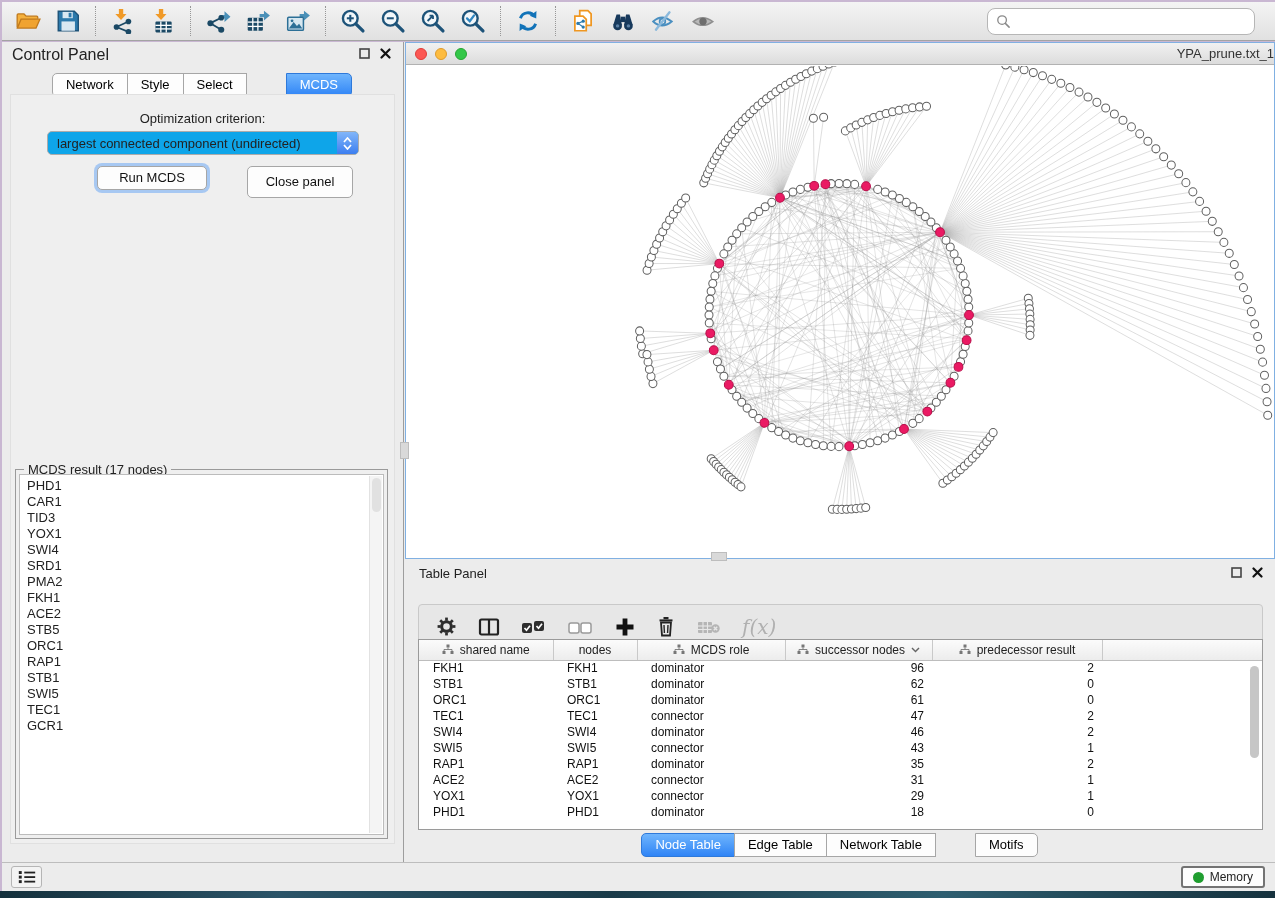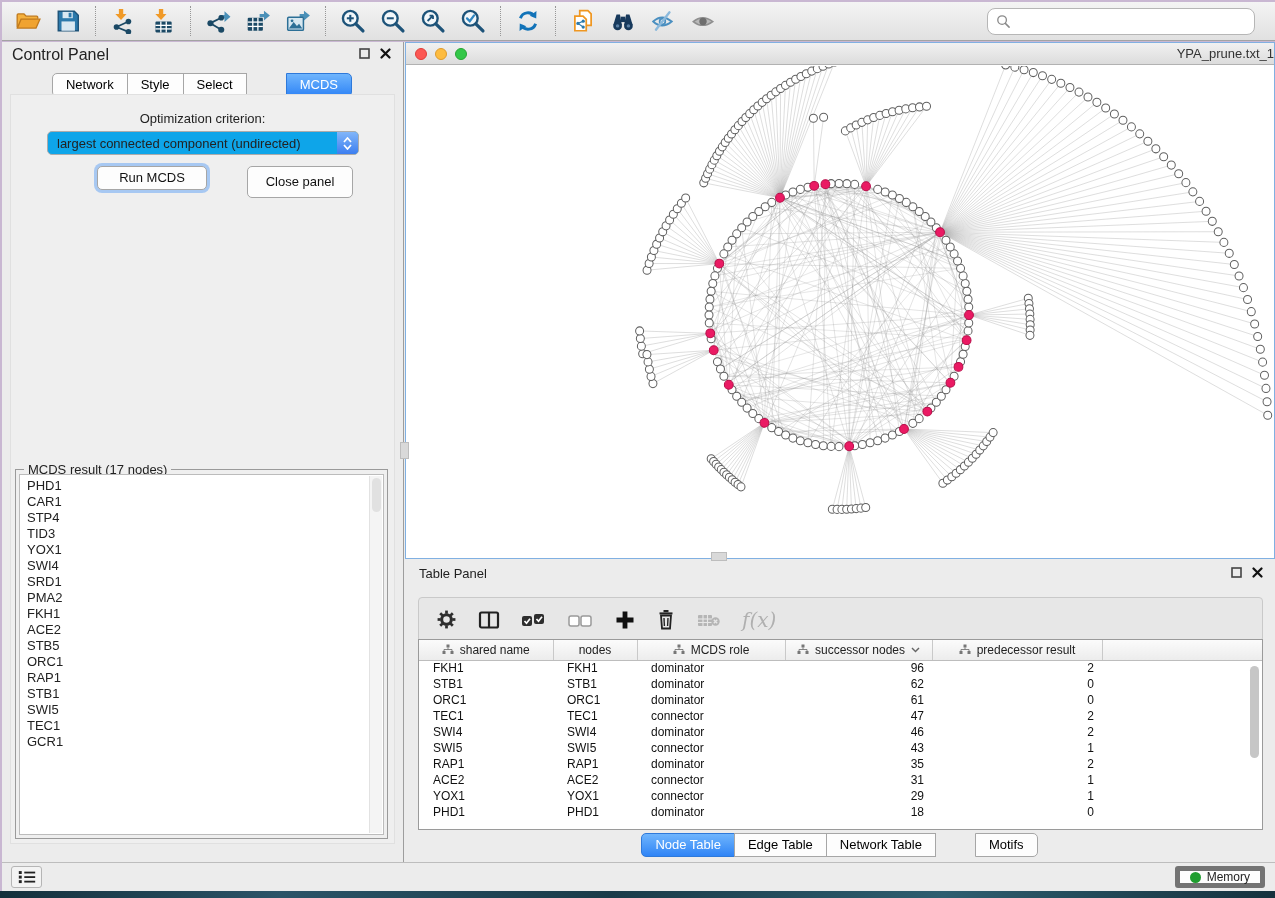--- a/index.html
+++ b/index.html
@@ -73,21 +73,21 @@
   .light.red { background:#fc5753; border:1px solid #df3e3a; }
   .light.yellow { background:#fdbc40; border:1px solid #de9b2d; }
   .light.green { background:#33c748; border:1px solid #27a534; }
   .net-title { text-align:right; font-size:13px; line-height:21px; color:#333; }
   .net-canvas { position:absolute; left:0; right:0; top:23px; bottom:0; }
   .net-canvas svg { width:100%; height:100%; display:block; }
 
   
   .table-panel { position:absolute; left:403px; right:0; top:519px; bottom:0; background:#ececec; }
   .tp-header { position:absolute; top:5px; left:14px; font-size:13px; }
-  .tp-toolbar { position:absolute; left:13px; right:12px; top:36px; height:45px;
+  .tp-toolbar { position:absolute; left:13px; right:12px; top:43px; height:45px;
     background:#e7e7e7; border:1px solid #c9c9c9; border-radius:4px;
     display:flex; align-items:center; gap:21px; padding-left:17px; }
   .tp-table-wrap { position:absolute; left:13px; right:12px; top:78px; height:191px;
     background:#fff; border:1px solid #9a9a9a; overflow:hidden; }
   table.node-table { border-collapse:collapse; table-layout:fixed; width:846px; font-size:12px;padding-left:28px; }
   .node-table col.c0{width:134px} .node-table col.c1{width:84px} .node-table col.c2{width:148px}
   .node-table col.c3{width:147px} .node-table col.c4{width:170px} .node-table col.c5{width:auto}
   .node-table th { height:20px; background:linear-gradient(#fbfbfb,#ececec);
     border-right:1px solid #c9c9c9; border-bottom:1px solid #bdbdbd;
     font-weight:normal; font-size:12px; color:#222; text-align:center; position:relative; white-space:nowrap; }
@@ -99,21 +99,21 @@
   .tp-scroll .thumb { position:absolute; top:2px; left:0; width:9px; height:92px; background:#c6c6c6; border-radius:5px; }
   .tp-tabs { position:absolute; left:0; right:0; top:272px; display:flex; justify-content:center; }
 
   
   .status-bar { position:absolute; left:2px; right:0; bottom:7px; height:29px;
     background:#ececec; border-top:1px solid #bdbdbd; }
   .status-left-btn { position:absolute; left:9px; top:3px; width:31px; height:22px;
     background:#f3f3f3; border:1px solid #b5b5b5; border-radius:3px;
     display:flex; align-items:center; justify-content:center; }
   .memory-btn { position:absolute; right:10px; top:3px; height:22px; padding:0 10px;
-    background:#fdfdfd; border:5px solid #737373; border-radius:3px;
+    background:#fdfdfd; border:2px solid #737373; border-radius:3px;
     display:flex; align-items:center; gap:6px; font-size:12px; }
   .mem-dot { width:11px; height:11px; border-radius:50%; background:#1f9d2f; }
 
   .icon-svg { display:block; }
 </style>
 </head>
 <body>
 
 <div class="toolbar">
   <div class="tool-btn">
@@ -305,21 +305,20 @@
       </div>
       <button class="btn btn-run">Run MCDS</button>
       <button class="btn btn-close">Close panel</button>
 
       <div class="result-group">
         <div class="result-title">MCDS result (17 nodes)</div>
         <div class="result-list">
           <div class="result-items">
               <div>PHD1</div>
               <div>CAR1</div>
-              <div>STP4</div>
               <div>TID3</div>
               <div>YOX1</div>
               <div>SWI4</div>
               <div>SRD1</div>
               <div>PMA2</div>
               <div>FKH1</div>
               <div>ACE2</div>
               <div>STB5</div>
               <div>ORC1</div>
               <div>RAP1</div>

